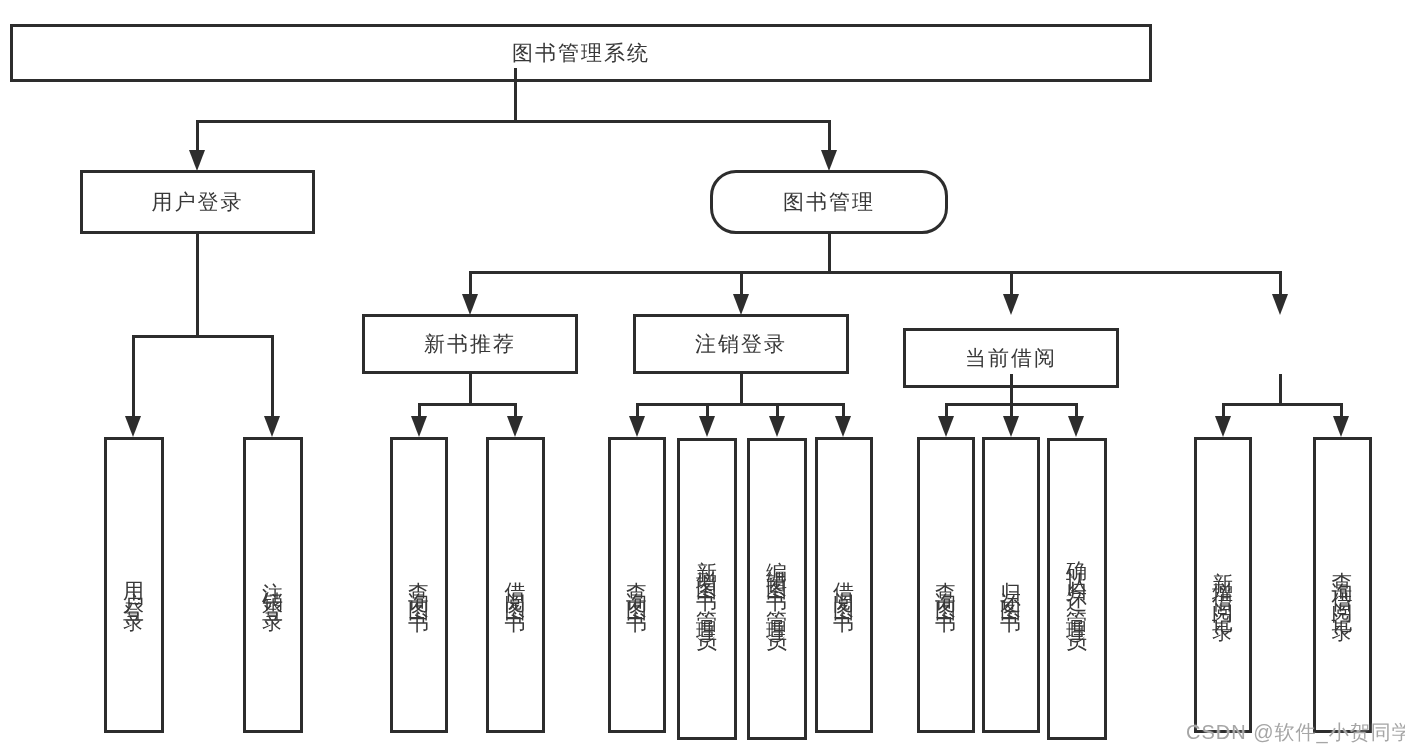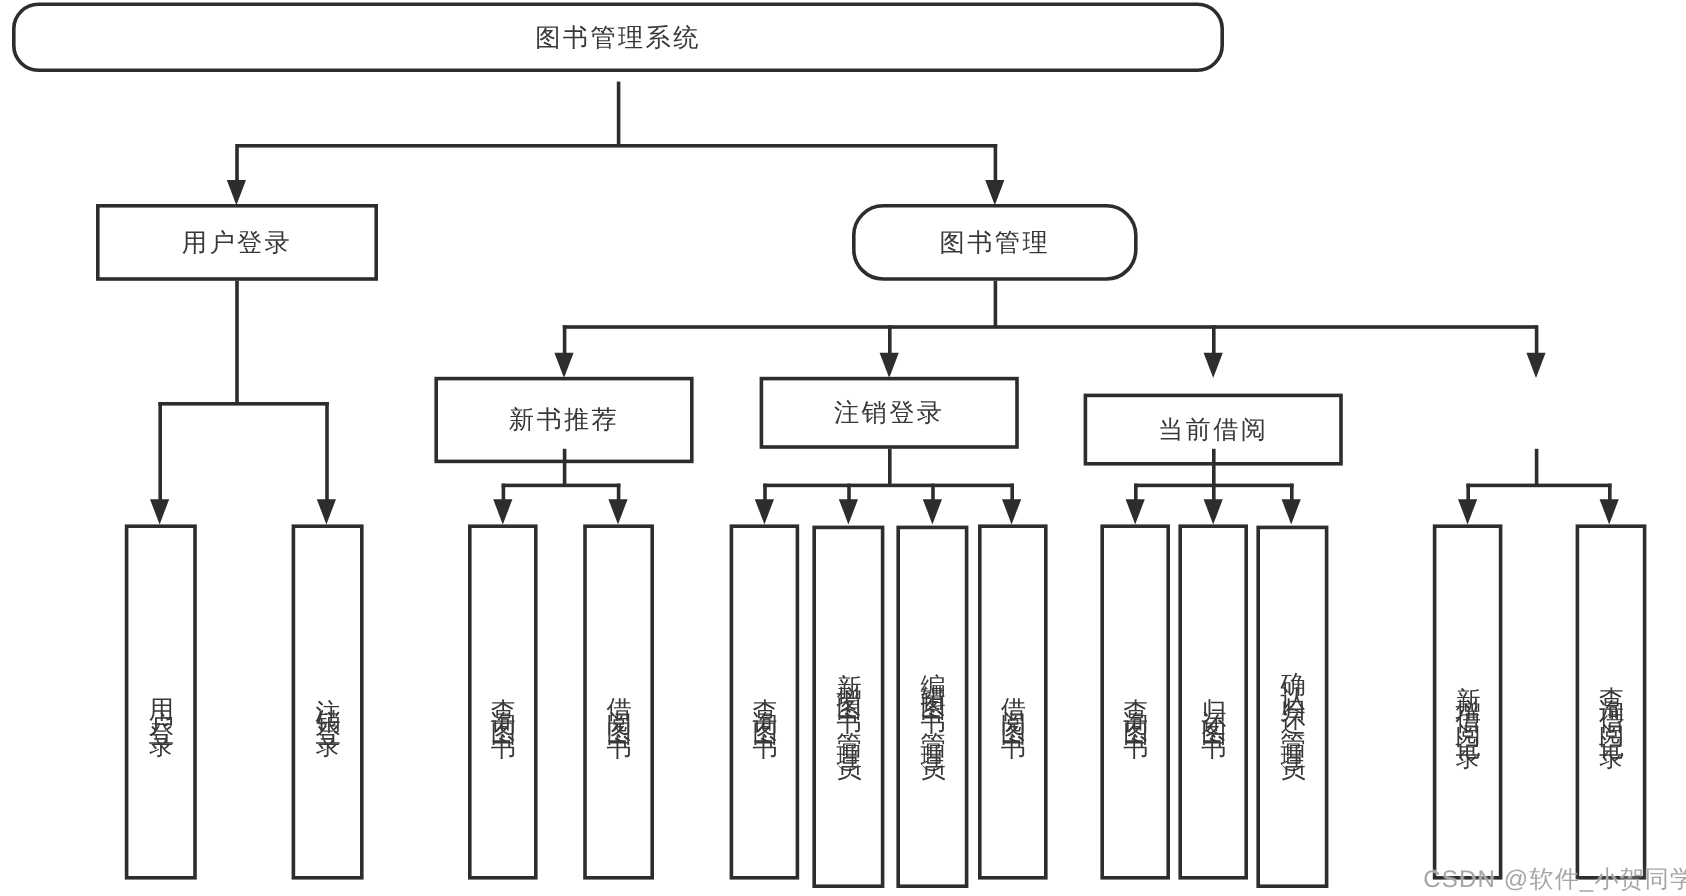--- a/index.html
+++ b/index.html
@@ -49,21 +49,21 @@
     letter-spacing:1px;
     white-space:nowrap;
     text-shadow:0 0 2px #ffffff;
   }
 </style>
 </head>
 <body>
 
 <div id="canvas">
 
-  <div class="box" style="left:10px; top:2px; width:1010px; height:58px;border-radius:22px;">
+  <div class="box" style="left:10px; top:24px; width:1142px; height:58px;">
     <span>图书管理系统</span>
   </div>
 
   <div class="v" style="left:514px; top:68px; height:54px;"></div>
   <div class="h" style="left:197px; top:120px; width:634px;"></div>
   <div class="v" style="left:196px; top:120px; height:32px;"></div>
   <div class="arr" style="left:189px; top:150px;"></div>
   <div class="v" style="left:828px; top:120px; height:32px;"></div>
   <div class="arr" style="left:821px; top:150px;"></div>
 
@@ -85,21 +85,21 @@
   <div class="h" style="left:469px; top:271px; width:812px;"></div>
   <div class="v" style="left:469px; top:271px; height:24px;"></div>
   <div class="arr" style="left:462px; top:294px;"></div>
   <div class="v" style="left:740px; top:271px; height:24px;"></div>
   <div class="arr" style="left:733px; top:294px;"></div>
   <div class="v" style="left:1010px; top:271px; height:24px;"></div>
   <div class="arr" style="left:1003px; top:294px;"></div>
   <div class="v" style="left:1279px; top:271px; height:24px;"></div>
   <div class="arr" style="left:1272px; top:294px;"></div>
 
-  <div class="box" style="left:362px; top:314px; width:216px; height:72px;">
+  <div class="box" style="left:362px; top:314px; width:216px; height:60px;">
     <span>新书推荐</span>
   </div>
   <div class="box" style="left:633px; top:314px; width:216px; height:60px;">
     <span>注销登录</span>
   </div>
   <div class="box" style="left:903px; top:328px; width:216px; height:60px;text-align:center;">
     <span>当前借阅</span>
   </div>
 
   <div class="v" style="left:469px; top:374px; height:31px;"></div>

